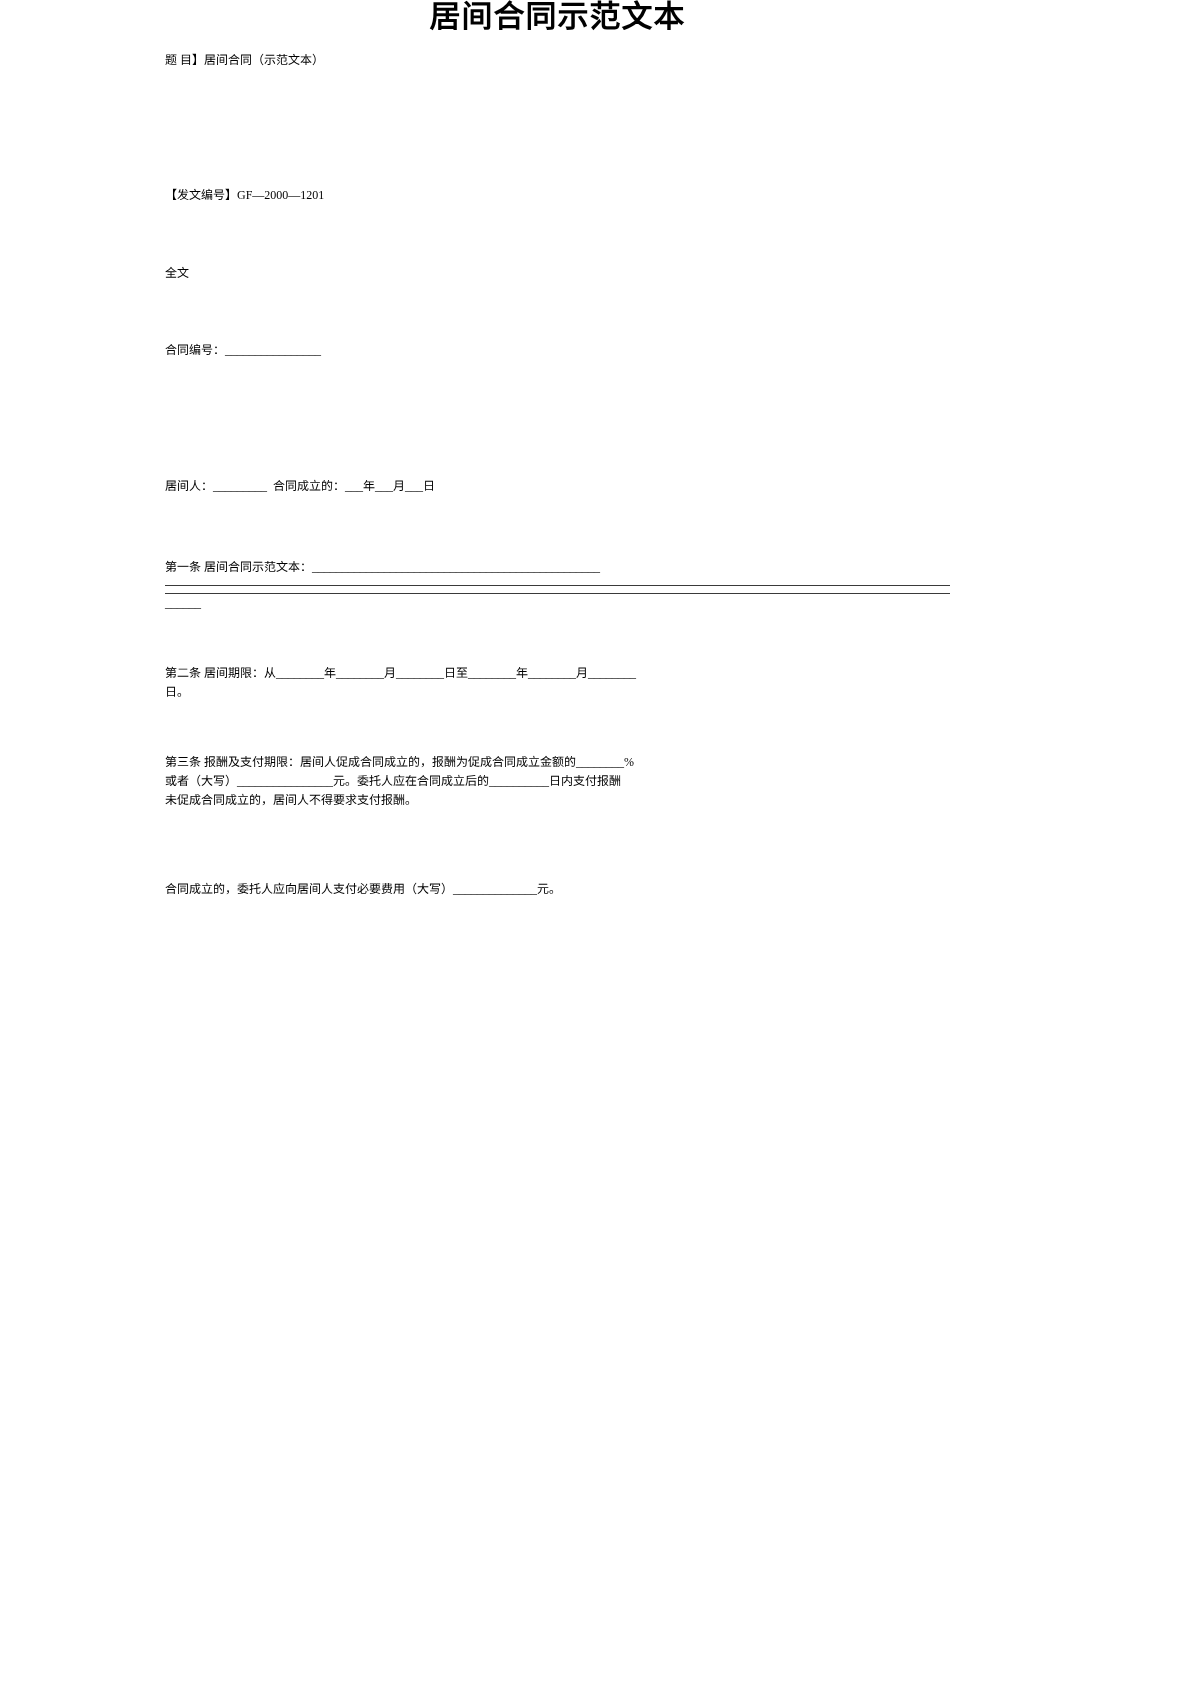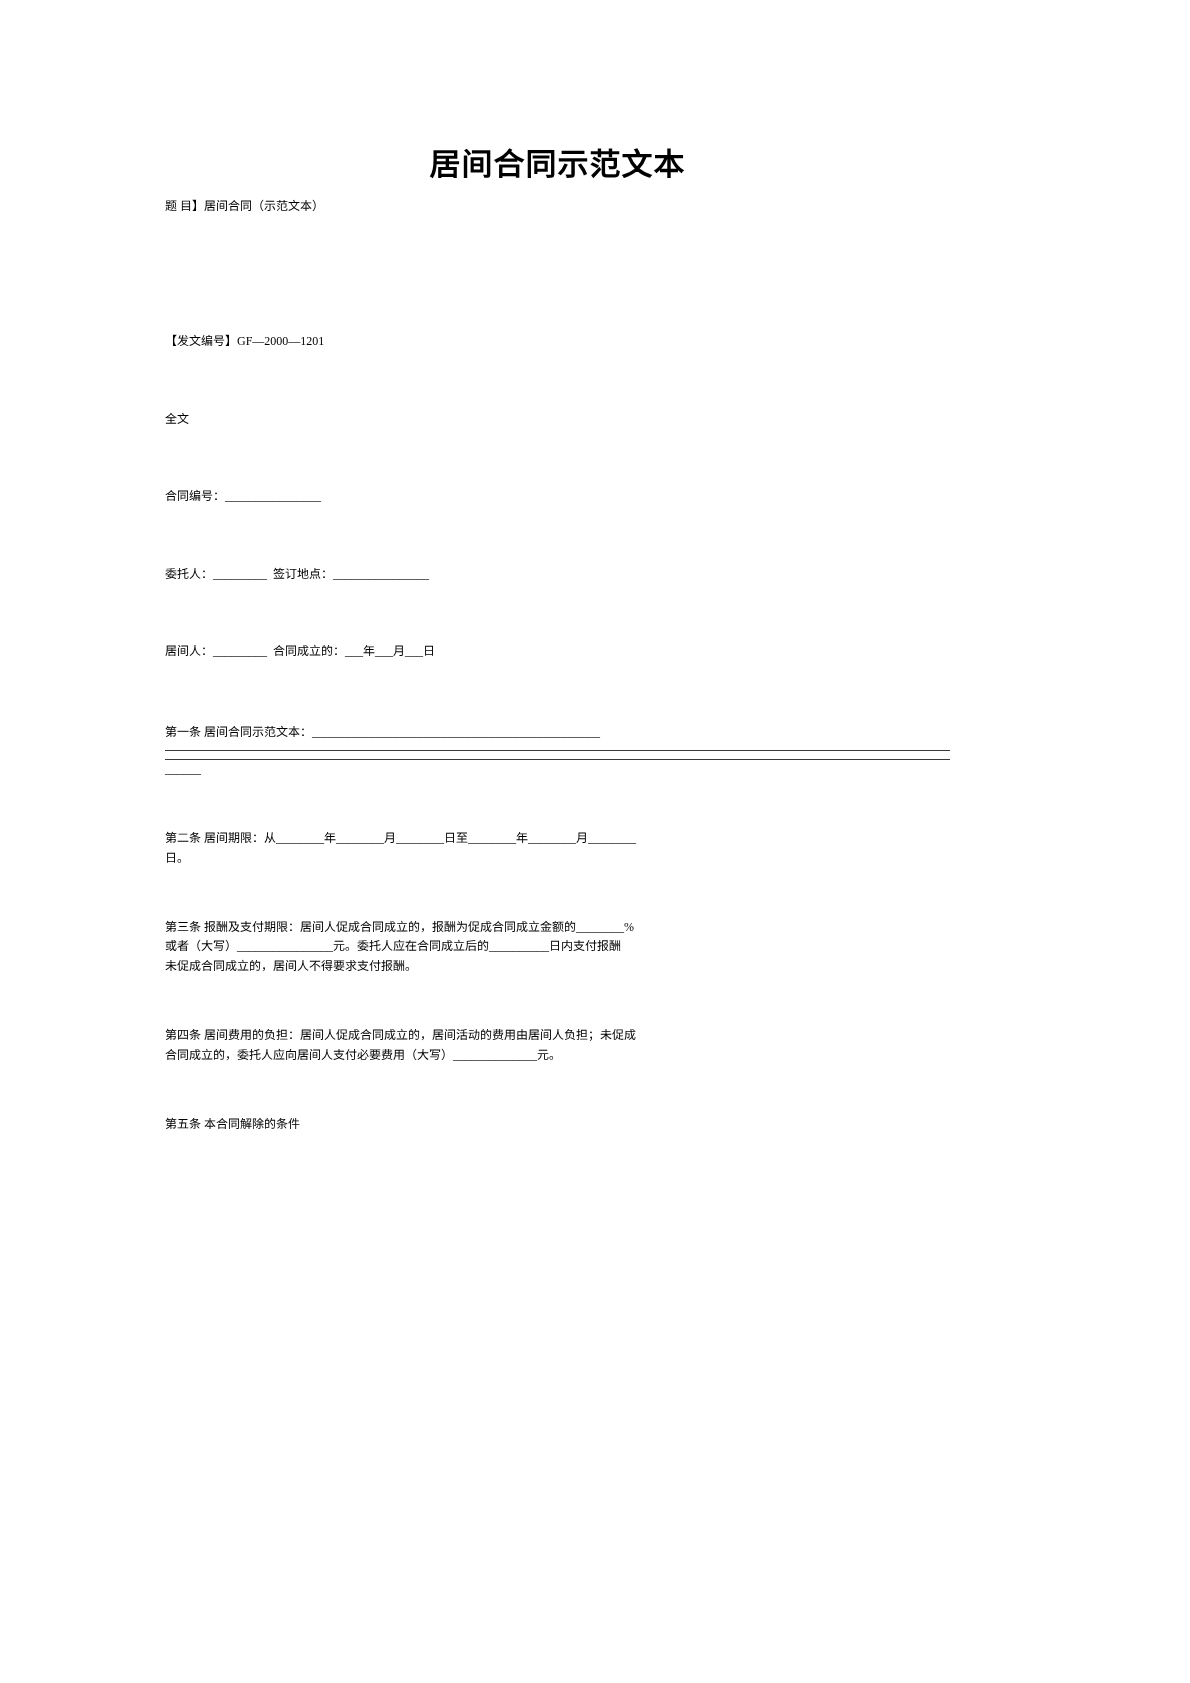--- a/index.html
+++ b/index.html
@@ -23,23 +23,22 @@
     left: 165px;
     top: 0;
     width: 785px;
   }
   .doc-title {
     text-align: center;
     font-size: 31px;
     font-weight: bold;
     line-height: 1.25;
     margin: 0;
-    padding-top: 146px;
     letter-spacing: 1px;
-    font-family: Liberation Serif, serif;
+    font-family: Liberation Mono, monospace;
   }
   .para {
     font-size: 12px;
     line-height: 1.62;
     margin: 0;
     text-align: justify;
     text-justify: inter-ideograph;
     word-break: break-all;
   }
   .gap-md { height: 50px; }
@@ -78,23 +77,20 @@
     <p class="para">全文</p>
 
     <div class="gap-lg"></div>
 
     <p class="para">
       <span>合同编号：</span><span>________________</span>
     </p>
 
     <div class="gap-lg"></div>
 
-    <p class="para">
-      <span>委托人：</span><span>_________</span>&nbsp;&nbsp;<span>签订地点：</span><span>________________</span>
-    </p>
 
     <div class="gap-lg"></div>
 
     <p class="para">
       <span>居间人：</span><span>_________</span>&nbsp;&nbsp;<span>合同成立的：</span><span>___年___月___日</span>
     </p>
 
     <div class="gap-xl"></div>
 
     <p class="para">
@@ -115,22 +111,21 @@
 
     <p class="para">
       <span>第三条  报酬及支付期限：居间人促成合同成立的，报酬为促成合同成立金额的________%</span><br>
       <span>或者（大写）________________元。委托人应在合同成立后的__________日内支付报酬</span><br>
       <span>未促成合同成立的，居间人不得要求支付报酬。</span>
     </p>
 
     <div class="gap-md"></div>
 
     <p class="para">
-      <span>第四条  居间费用的负担：居间人促成合同成立的，居间活动的费用由居间人负担；未促成</span><br>
+      <br>
       <span>合同成立的，委托人应向居间人支付必要费用（大写）______________元。</span>
     </p>
 
     <div class="gap-md"></div>
 
-    <p class="para">第五条  本合同解除的条件</p>
 
   </div>
 </div>
 
 </body></html>

